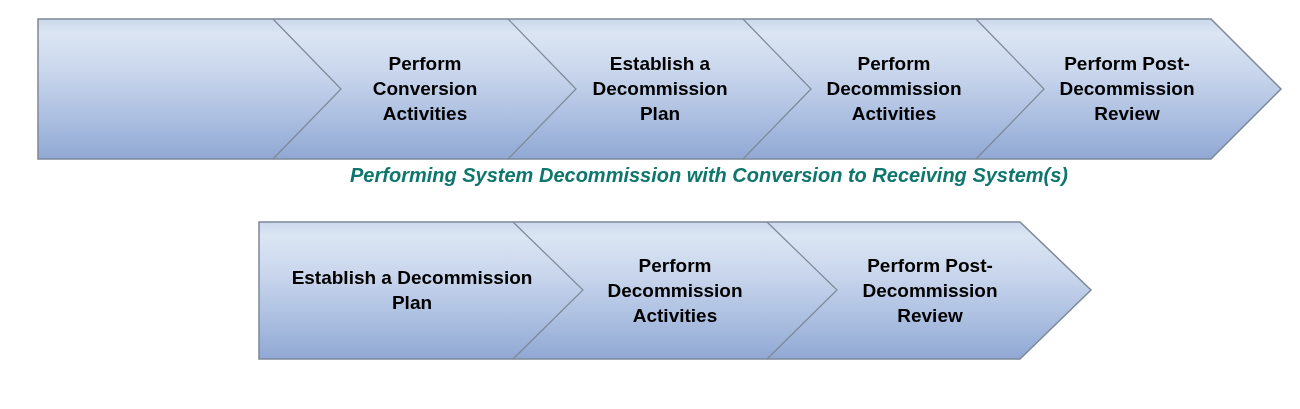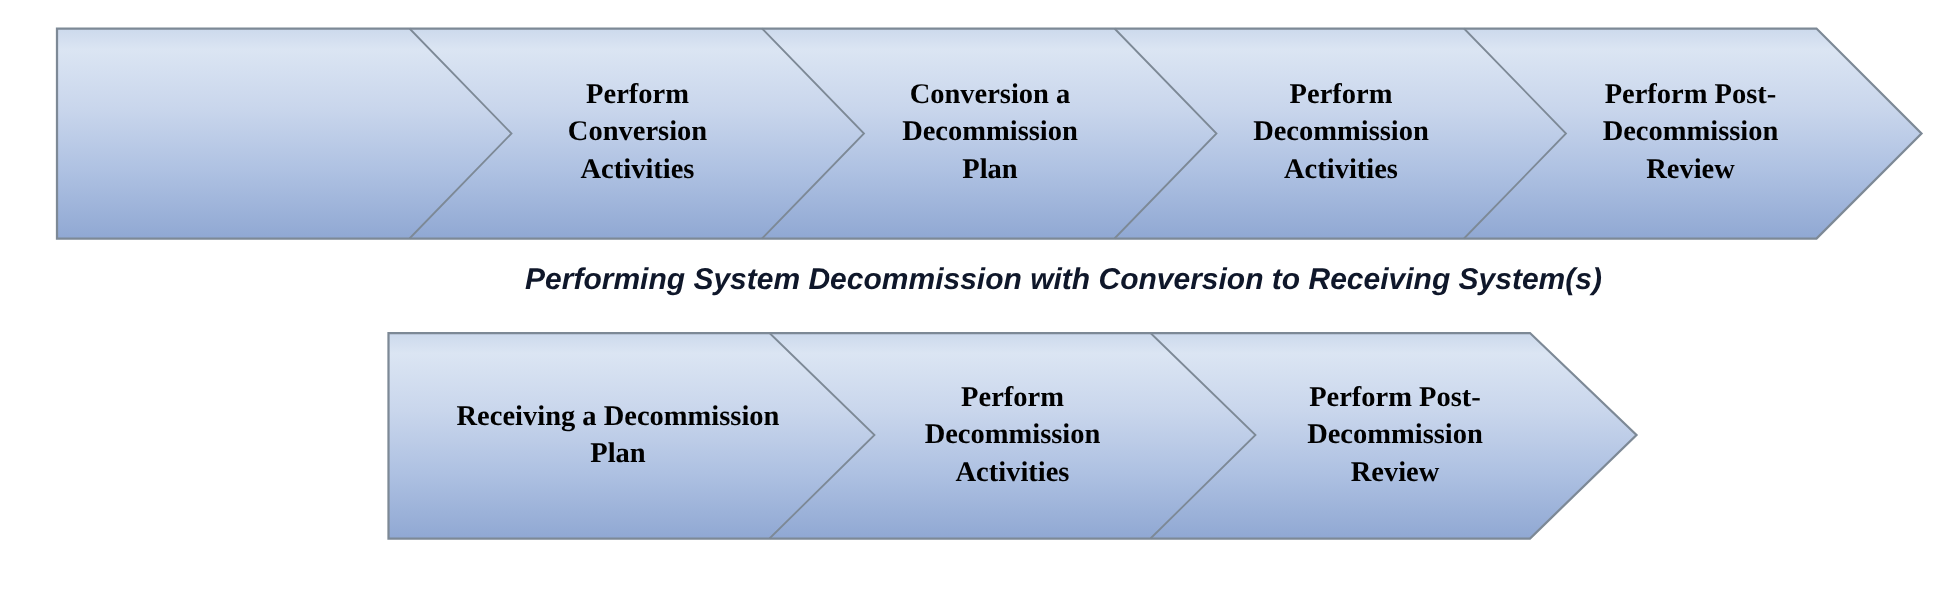--- a/index.html
+++ b/index.html
@@ -14,32 +14,30 @@
   .diagram-svg { position: absolute; left: 0; top: 0; }
   .step-label {
     position: absolute;
     transform: translate(-50%, -50%);
     white-space: pre;
     text-align: center;
     font-weight: bold;
     font-size: 19px;
     line-height: 25px;
     color: #000000;
-    font-family: Liberation Serif, serif;
   }
   .flow-caption {
     position: absolute;
     transform: translate(-50%, -50%);
     white-space: pre;
     text-align: center;
     font-weight: bold;
     font-style: italic;
     font-size: 20px;
-    color: #0f172a;
-    margin-top: 12px;
+    color: #0f766e;
   }
 </style>
 </head>
 <body>
 
 <div class="canvas">
 
   <svg class="diagram-svg" width="1300" height="409" viewBox="0 0 1300 409">
     <defs>
       <linearGradient id="chevGrad" x1="0" y1="0" x2="0" y2="1">
@@ -58,33 +56,33 @@
     <path d="M976,19 L1044,89 L976,159" fill="none" stroke="#7d8996" stroke-width="1.2"></path>
 
     <path d="M259,222 L1020,222 L1091,290 L1020,359 L259,359 Z" fill="url(#chevGrad)" stroke="#7d8996" stroke-width="1.5"></path>
     <path d="M513,222 L583,290 L513,359" fill="none" stroke="#7d8996" stroke-width="1.2"></path>
     <path d="M767,222 L837,290 L767,359" fill="none" stroke="#7d8996" stroke-width="1.2"></path>
   </svg>
 
   <div class="step-label" style="left:425px; top:88px">Perform
 Conversion
 Activities</div>
-  <div class="step-label" style="left:660px; top:88px">Conversion a
+  <div class="step-label" style="left:660px; top:88px">Establish a
 Decommission
 Plan</div>
   <div class="step-label" style="left:894px; top:88px">Perform
 Decommission
 Activities</div>
   <div class="step-label" style="left:1127px; top:88px">Perform Post-
 Decommission
 Review</div>
 
   <div class="flow-caption" style="left:709px; top:175px">Performing System Decommission with Conversion to Receiving System(s)</div>
 
-  <div class="step-label" style="left:412px; top:290px">Receiving a Decommission
+  <div class="step-label" style="left:412px; top:290px">Establish a Decommission
 Plan</div>
   <div class="step-label" style="left:675px; top:290px">Perform
 Decommission
 Activities</div>
   <div class="step-label" style="left:930px; top:290px">Perform Post-
 Decommission
 Review</div>
 
 
 </div>

